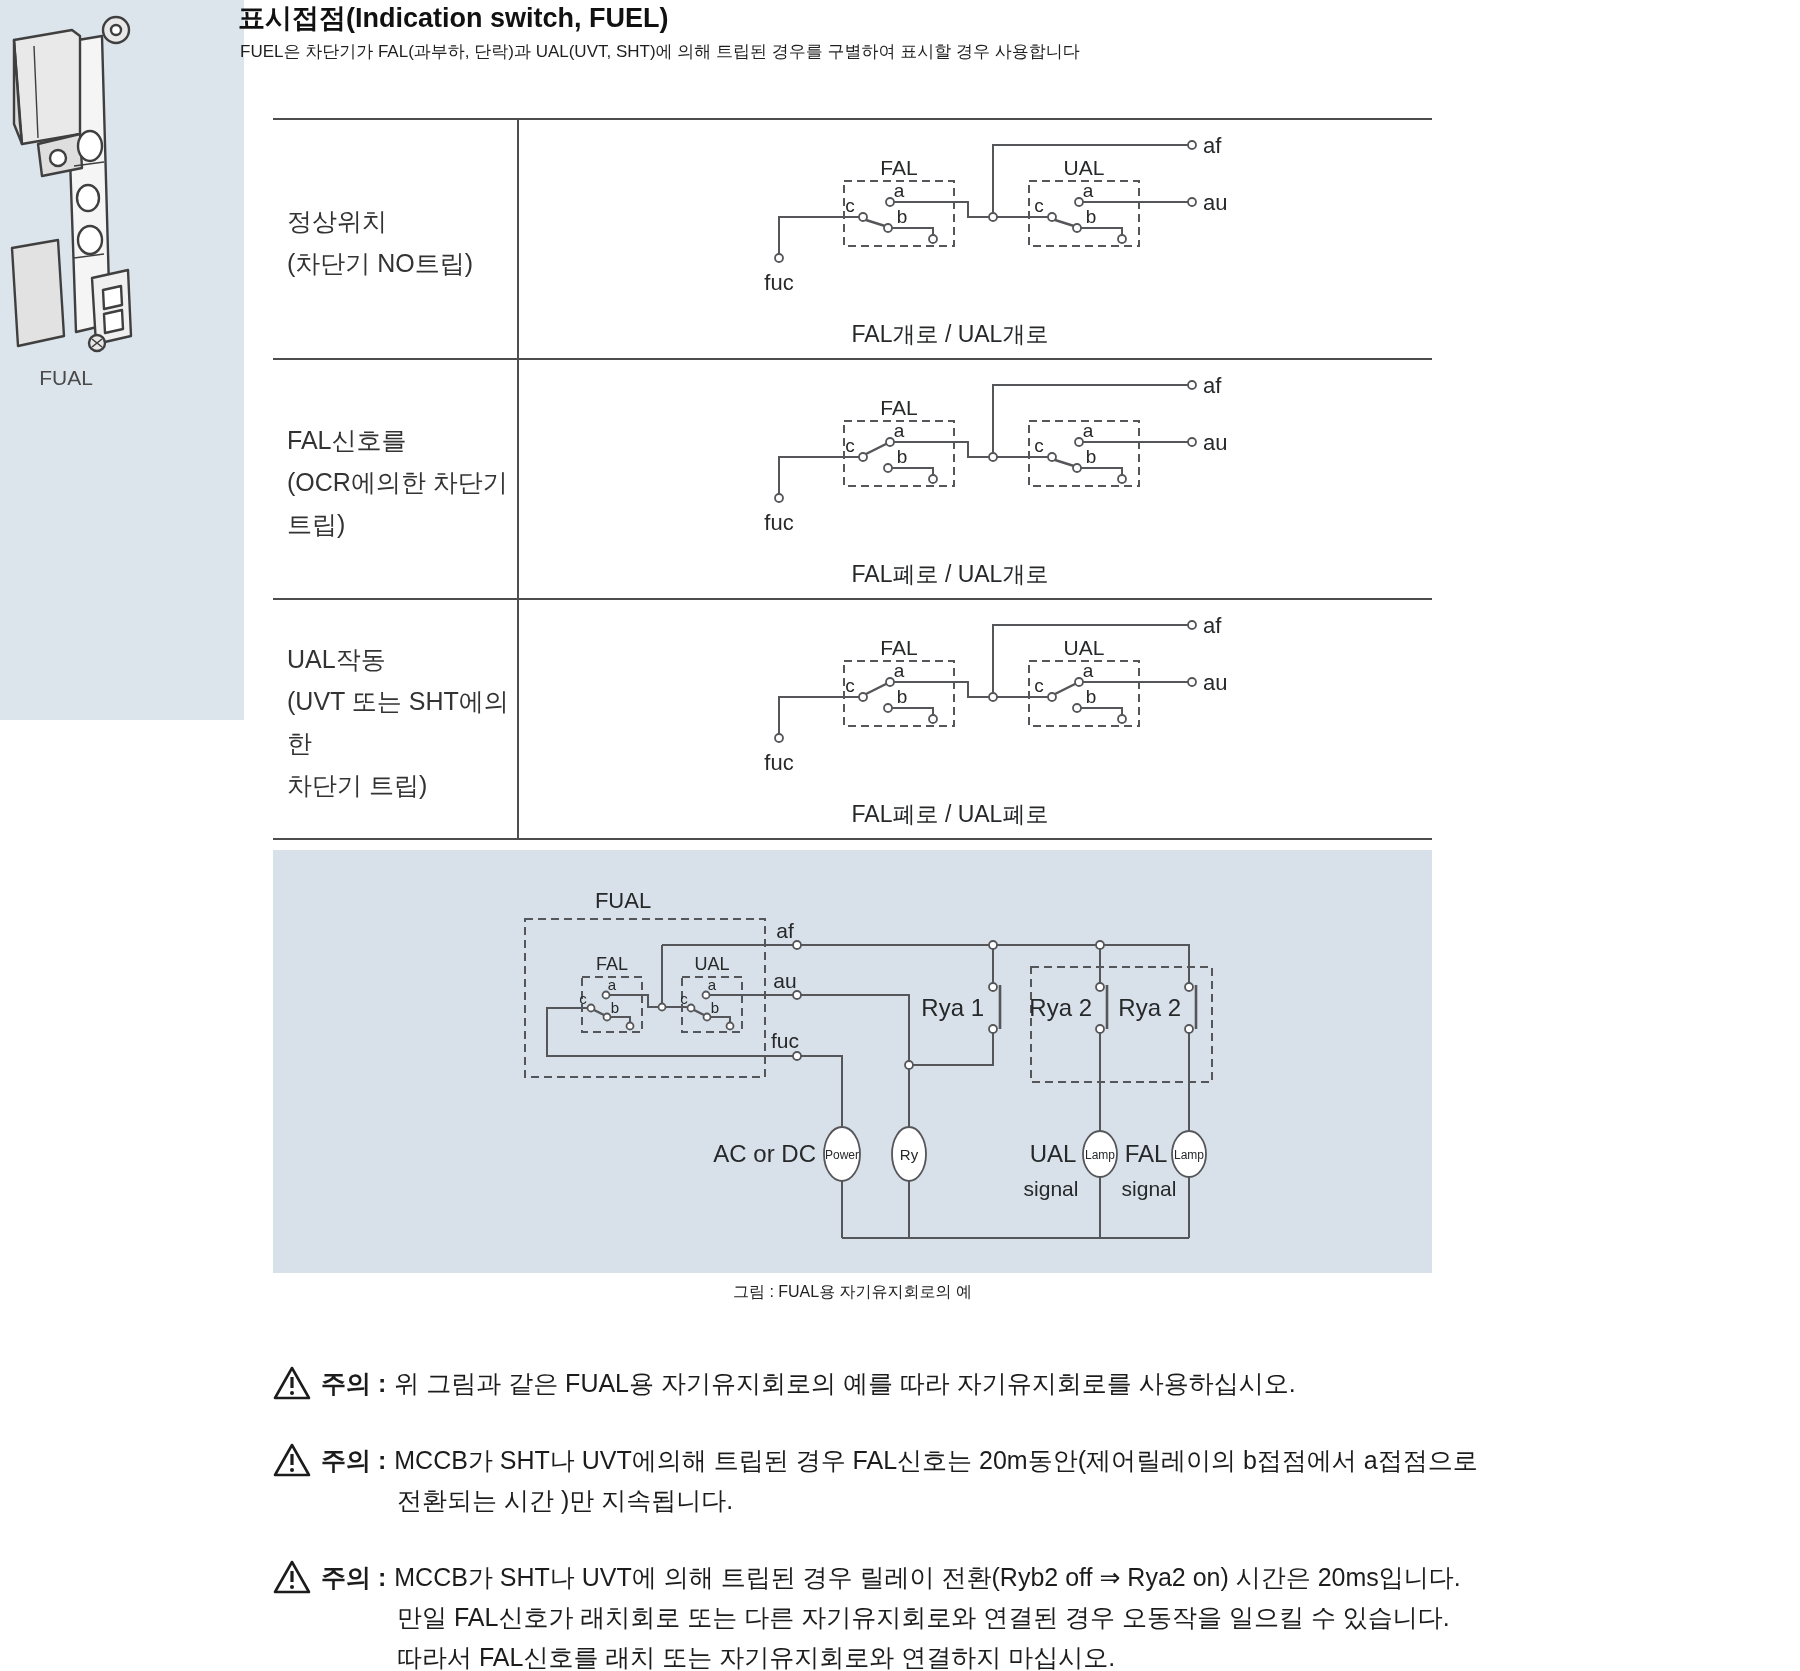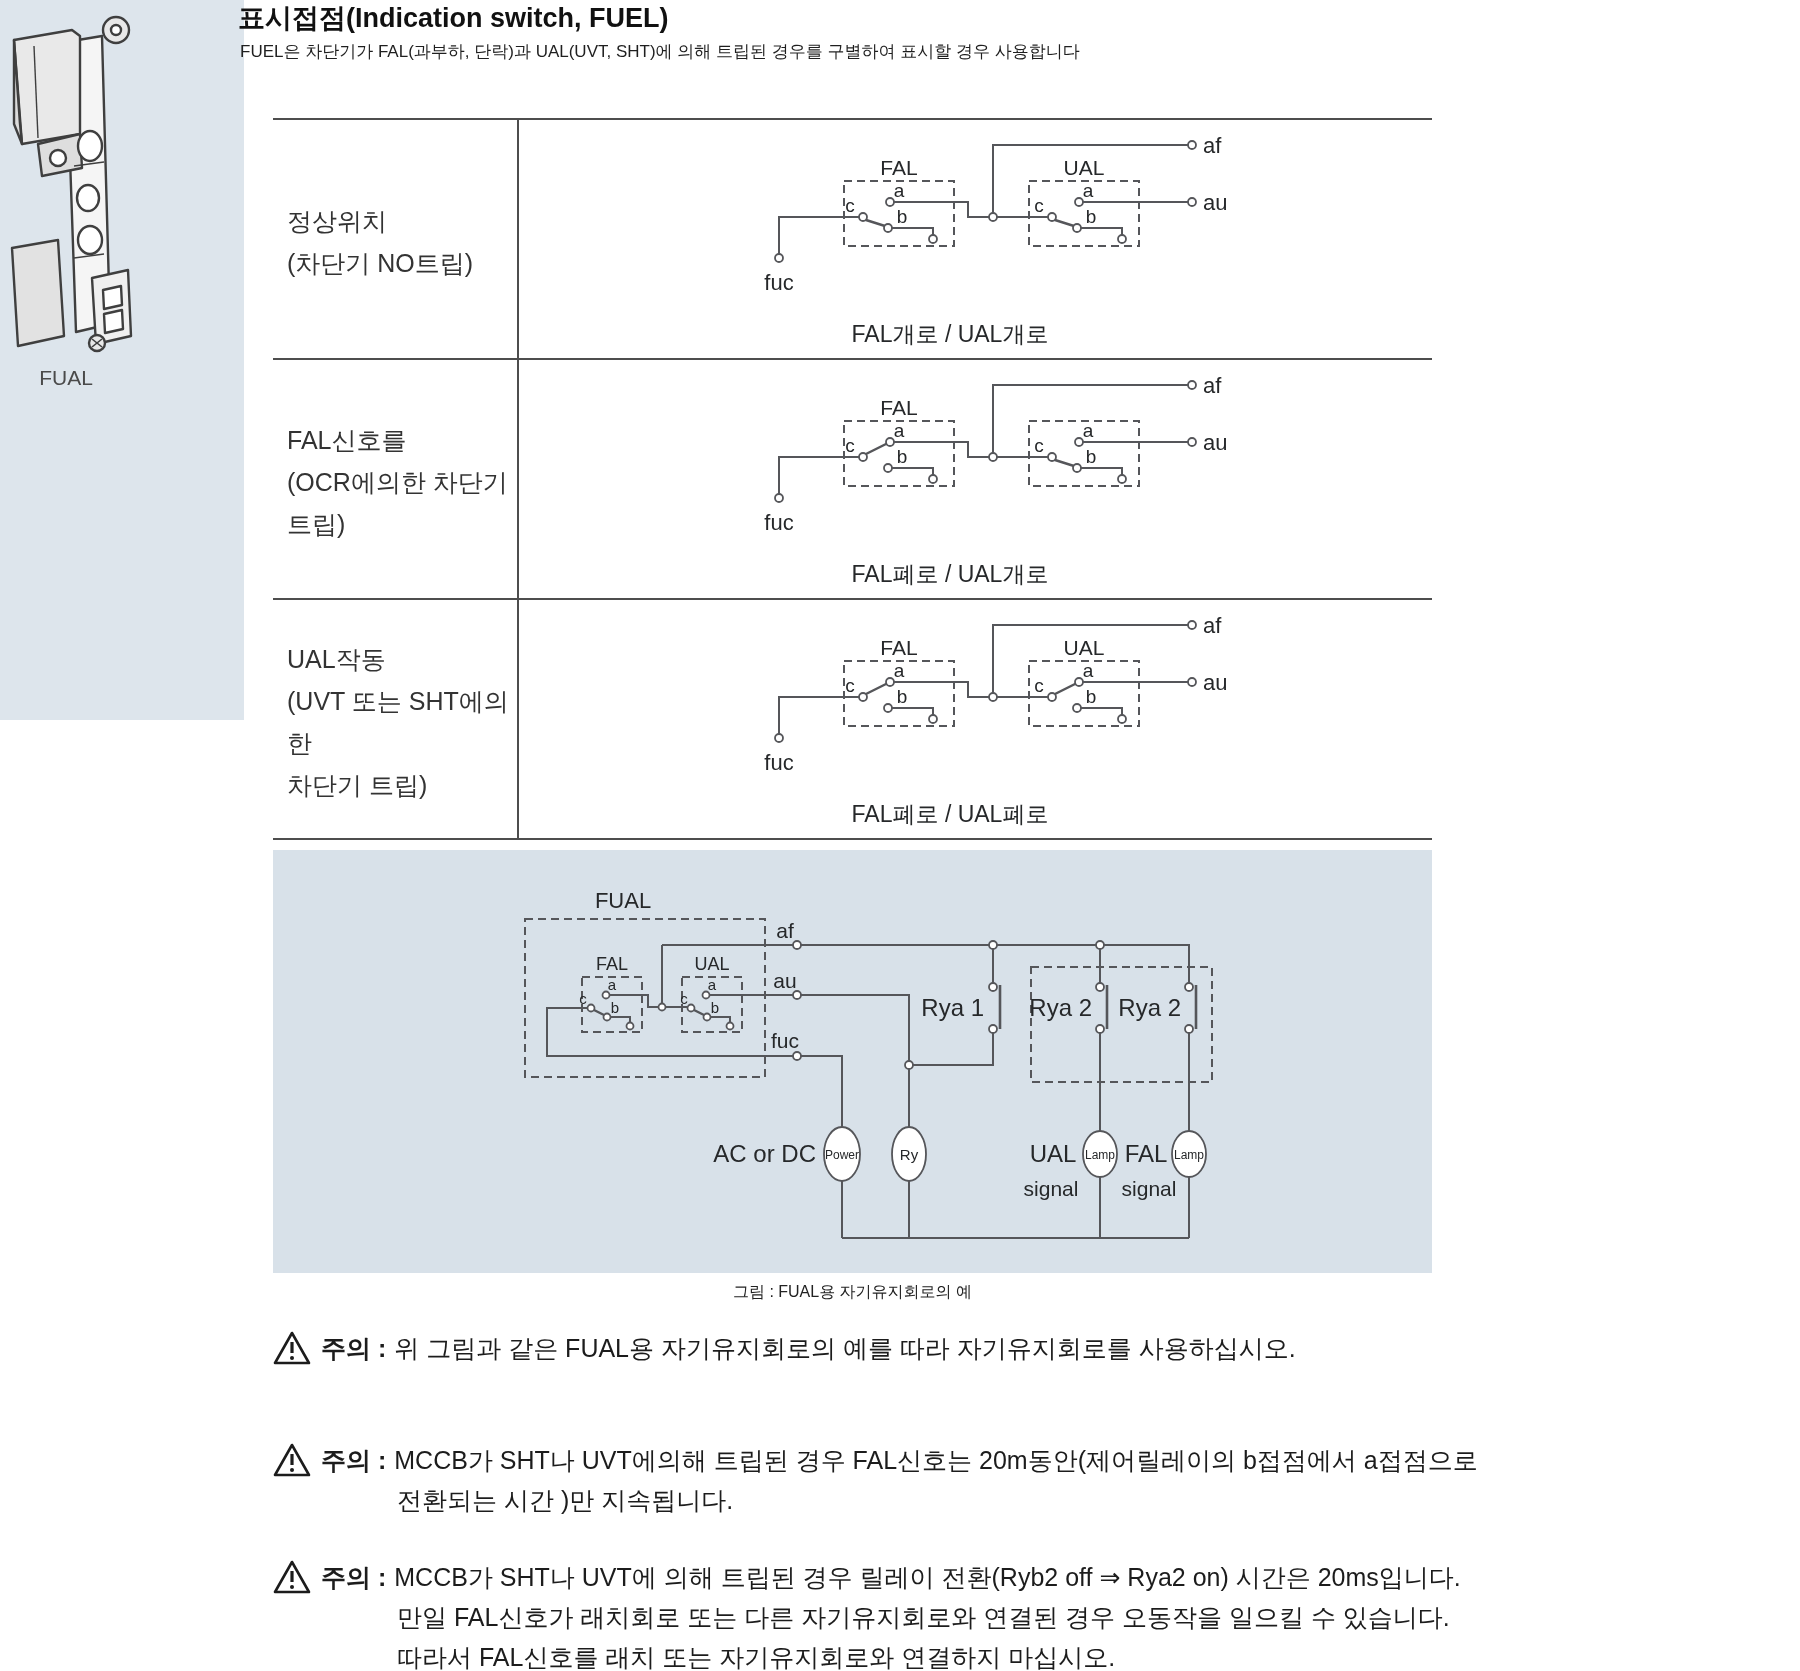--- a/index.html
+++ b/index.html
@@ -305,21 +305,21 @@
       <text class="f12 mid" x="1189" y="1159">Lamp</text>
       <text class="f24 end" x="816" y="1162">AC or DC</text>
       <text class="f24 mid" x="1053" y="1162">UAL</text>
       <text class="f21 mid" x="1051" y="1196">signal</text>
       <text class="f24 mid" x="1146" y="1162">FAL</text>
       <text class="f21 mid" x="1149" y="1196">signal</text>
     </svg>
   </div>
   <div class="abs panel-caption">그림 : FUAL용 자기유지회로의 예</div>
 
-  <div class="warn" style="top:1328px">
+  <div class="warn" style="top:1363px">
     <svg class="warn-icon" width="38" height="35" viewBox="0 0 38 35">
       <polygon points="19,2 36,32 2,32" fill="none" stroke="#1c1c1c" stroke-width="2.6" stroke-linejoin="round"></polygon>
       <line x1="19" y1="11" x2="19" y2="22" stroke="#1c1c1c" stroke-width="3.2"></line>
       <circle cx="19" cy="27" r="2" fill="#1c1c1c"></circle>
     </svg>
     <div class="warn-body">
       <div><span class="warn-label">주의 :</span><span>위 그림과 같은 FUAL용 자기유지회로의 예를 따라 자기유지회로를 사용하십시오.</span></div>
     </div>
   </div>
 

